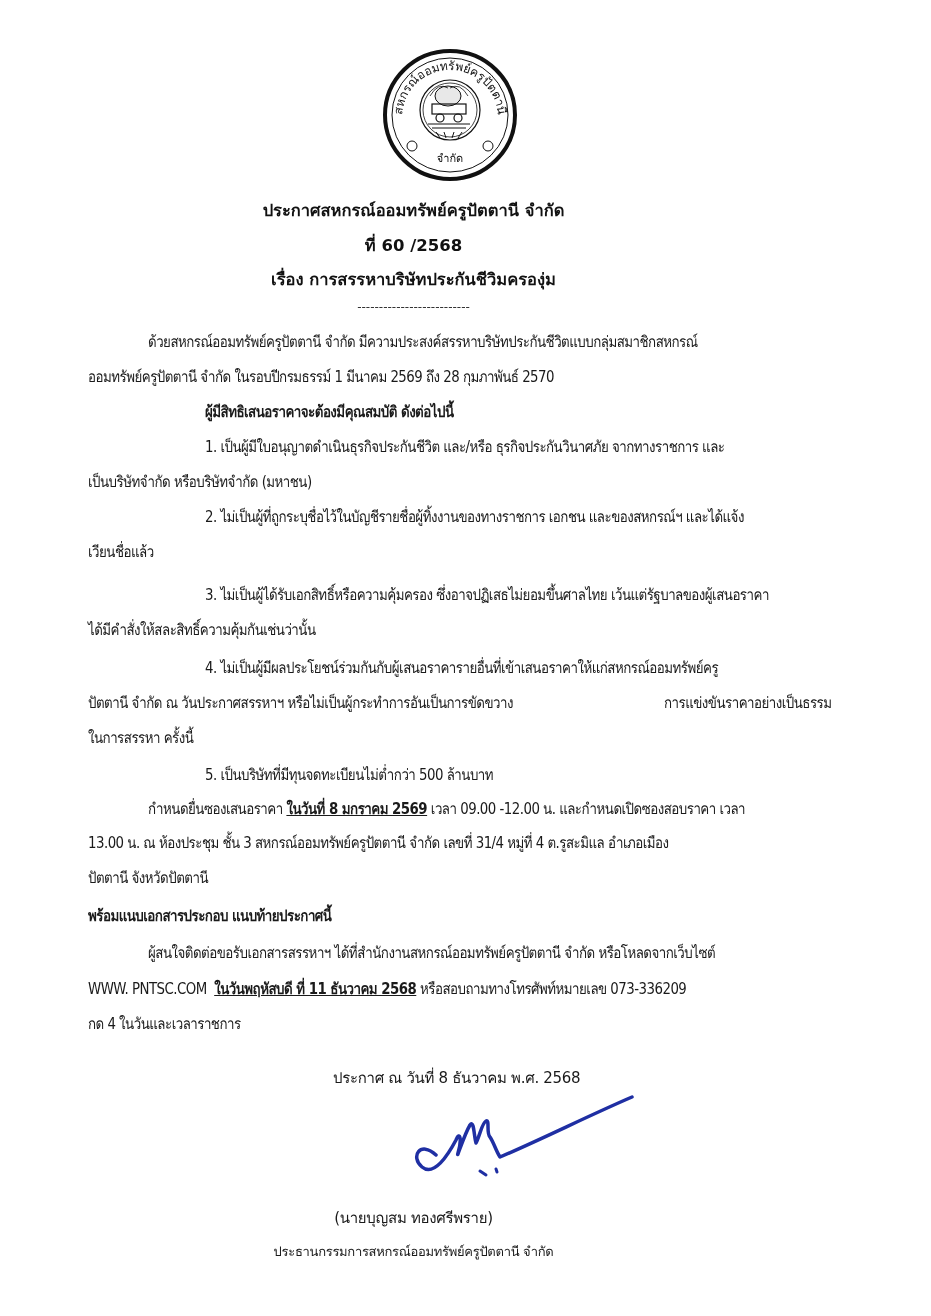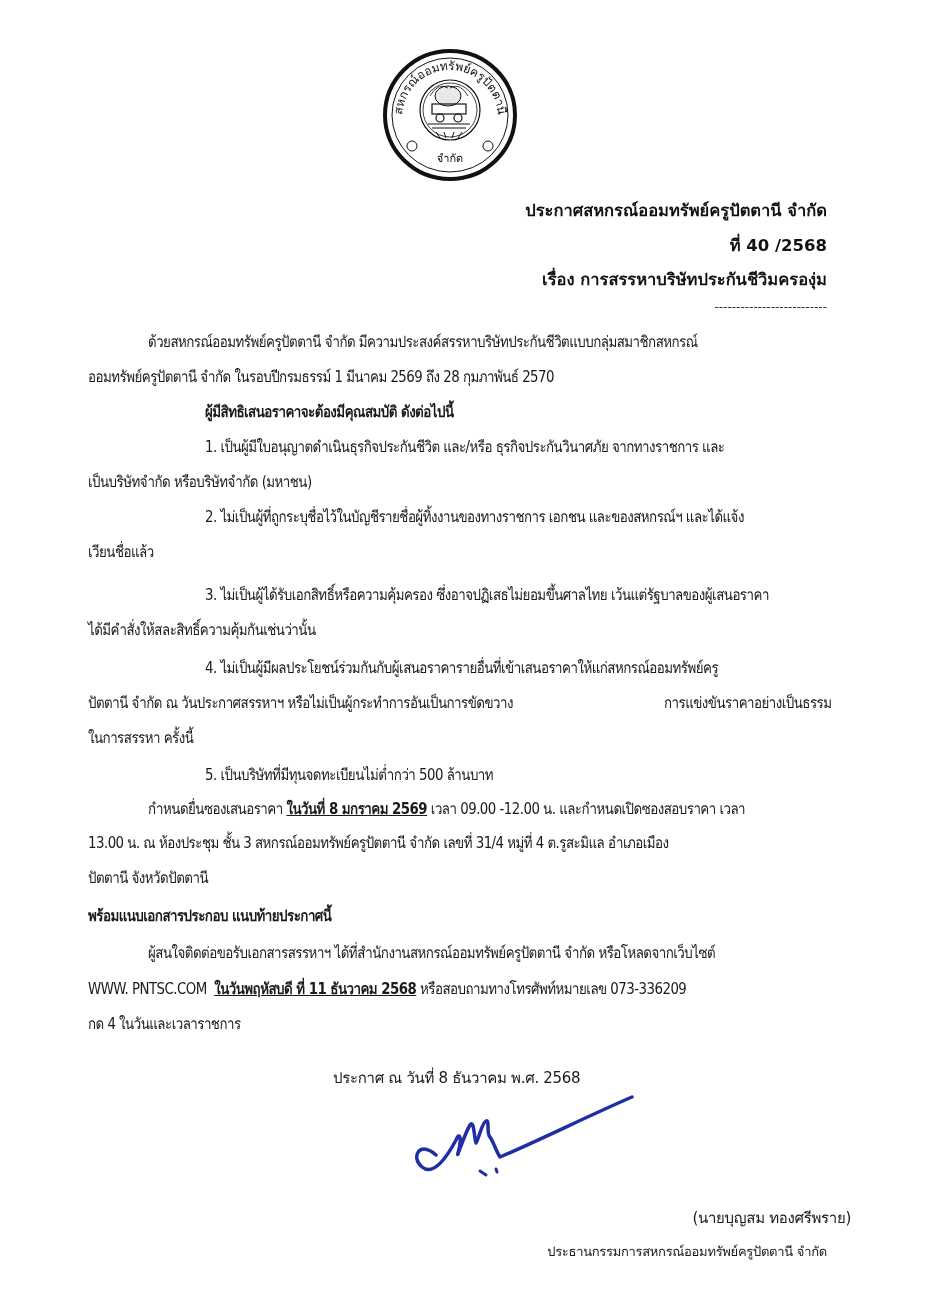--- a/index.html
+++ b/index.html
@@ -1,19 +1,19 @@
 <!DOCTYPE html>
 <html><head>
 <meta charset="utf-8">
 <style>
   html, body { margin:0; padding:0; background:#ffffff; }
   body { width:931px; height:1316px; position:relative; overflow:hidden;
          font-family:"DejaVu Sans", "Liberation Sans", sans-serif; color:#111; }
   .abs { position:absolute; white-space:nowrap; }
-  .center { left:0; width:827px; text-align:right; }
+  .center { left:0; width:827px; text-align:center; }
   .title { font-weight:bold; font-size:16.5px; }
   .body { font-size:15px; letter-spacing:-0.3px; color:#1a1a1a; transform-origin:left top; }
   .cond { font-size:15.5px; letter-spacing:-0.6px; transform:scaleX(0.86); transform-origin:left top; }
   .bold { font-weight:bold; }
   .u { text-decoration:underline; font-weight:bold; }
   .dashes { font-size:12px; color:#333; letter-spacing:0; }
   .seal { position:absolute; left:382px; top:48px; width:136px; height:134px; }
   .sig { position:absolute; left:400px; top:1085px; width:240px; height:100px; }
 </style>
 </head>
@@ -35,21 +35,21 @@
     <text font-size="12" font-family="DejaVu Sans, sans-serif" fill="#111">
       <textPath href="#ringArc" startOffset="50%" text-anchor="middle">สหกรณ์ออมทรัพย์ครูปัตตานี</textPath>
     </text>
     <text x="68" y="114" font-size="11" text-anchor="middle" font-family="DejaVu Sans, sans-serif" fill="#111">จำกัด</text>
     <circle cx="30" cy="98" r="5" fill="none" stroke="#111" stroke-width="1"></circle>
     <circle cx="106" cy="98" r="5" fill="none" stroke="#111" stroke-width="1"></circle>
   </svg>
 </div>
 
 <div class="abs center title" style="top:197px;">ประกาศสหกรณ์ออมทรัพย์ครูปัตตานี จำกัด</div>
-<div class="abs center title" style="top:232px;">ที่   40 /2568</div>
+<div class="abs center title" style="top:232px;">ที่   60 /2568</div>
 <div class="abs center title" style="top:266px;">เรื่อง  การสรรหาบริษัทประกันชีวิมครองุ่ม</div>
 <div class="abs center dashes" style="top:300px;">--------------------------</div>
 
 <div class="abs body cond" style="left:148px; top:329px;">ด้วยสหกรณ์ออมทรัพย์ครูปัตตานี จำกัด  มีความประสงค์สรรหาบริษัทประกันชีวิตแบบกลุ่มสมาชิกสหกรณ์</div>
 <div class="abs body cond" style="left:88px; top:364px;">ออมทรัพย์ครูปัตตานี จำกัด ในรอบปีกรมธรรม์  1 มีนาคม  2569  ถึง 28 กุมภาพันธ์  2570</div>
 
 <div class="abs body cond bold" style="left:205px; top:399px;">ผู้มีสิทธิเสนอราคาจะต้องมีคุณสมบัติ ดังต่อไปนี้</div>
 
 <div class="abs body cond" style="left:205px; top:434px;">1. เป็นผู้มีใบอนุญาตดำเนินธุรกิจประกันชีวิต และ/หรือ ธุรกิจประกันวินาศภัย จากทางราชการ และ</div>
 <div class="abs body cond" style="left:88px; top:469px;">เป็นบริษัทจำกัด หรือบริษัทจำกัด (มหาชน)</div>
@@ -83,14 +83,14 @@
 
 <div class="abs body" style="left:333px; top:1066px; font-size:15px;">ประกาศ  ณ  วันที่  8  ธันวาคม  พ.ศ. 2568</div>
 
 <div class="sig">
   <svg width="240" height="100" viewBox="0 0 240 100">
     <path d="M36 70 C 20 55, 10 72, 22 82 C 34 92, 48 70, 56 55 C 60 45, 62 55, 58 68 C 56 76, 64 50, 70 40 C 74 34, 74 52, 76 58 C 80 50, 82 38, 86 36 C 90 34, 86 48, 90 52 C 94 58, 96 66, 100 72 C 140 55, 190 30, 232 12" fill="none" stroke="#1f2fa3" stroke-width="3.5" stroke-linecap="round" stroke-linejoin="round"></path>
     <path d="M80 86 l6 4 M96 84 l1 3" stroke="#1f2fa3" stroke-width="3" stroke-linecap="round"></path>
   </svg>
 </div>
 
-<div class="abs center body" style="top:1206px; font-size:15px;margin-left:24px;">(นายบุญสม    ทองศรีพราย)</div>
+<div class="abs center body" style="top:1206px; font-size:15px;">(นายบุญสม    ทองศรีพราย)</div>
 <div class="abs center body" style="top:1241px; font-size:13px;">ประธานกรรมการสหกรณ์ออมทรัพย์ครูปัตตานี จำกัด</div>
 
 </body></html>

